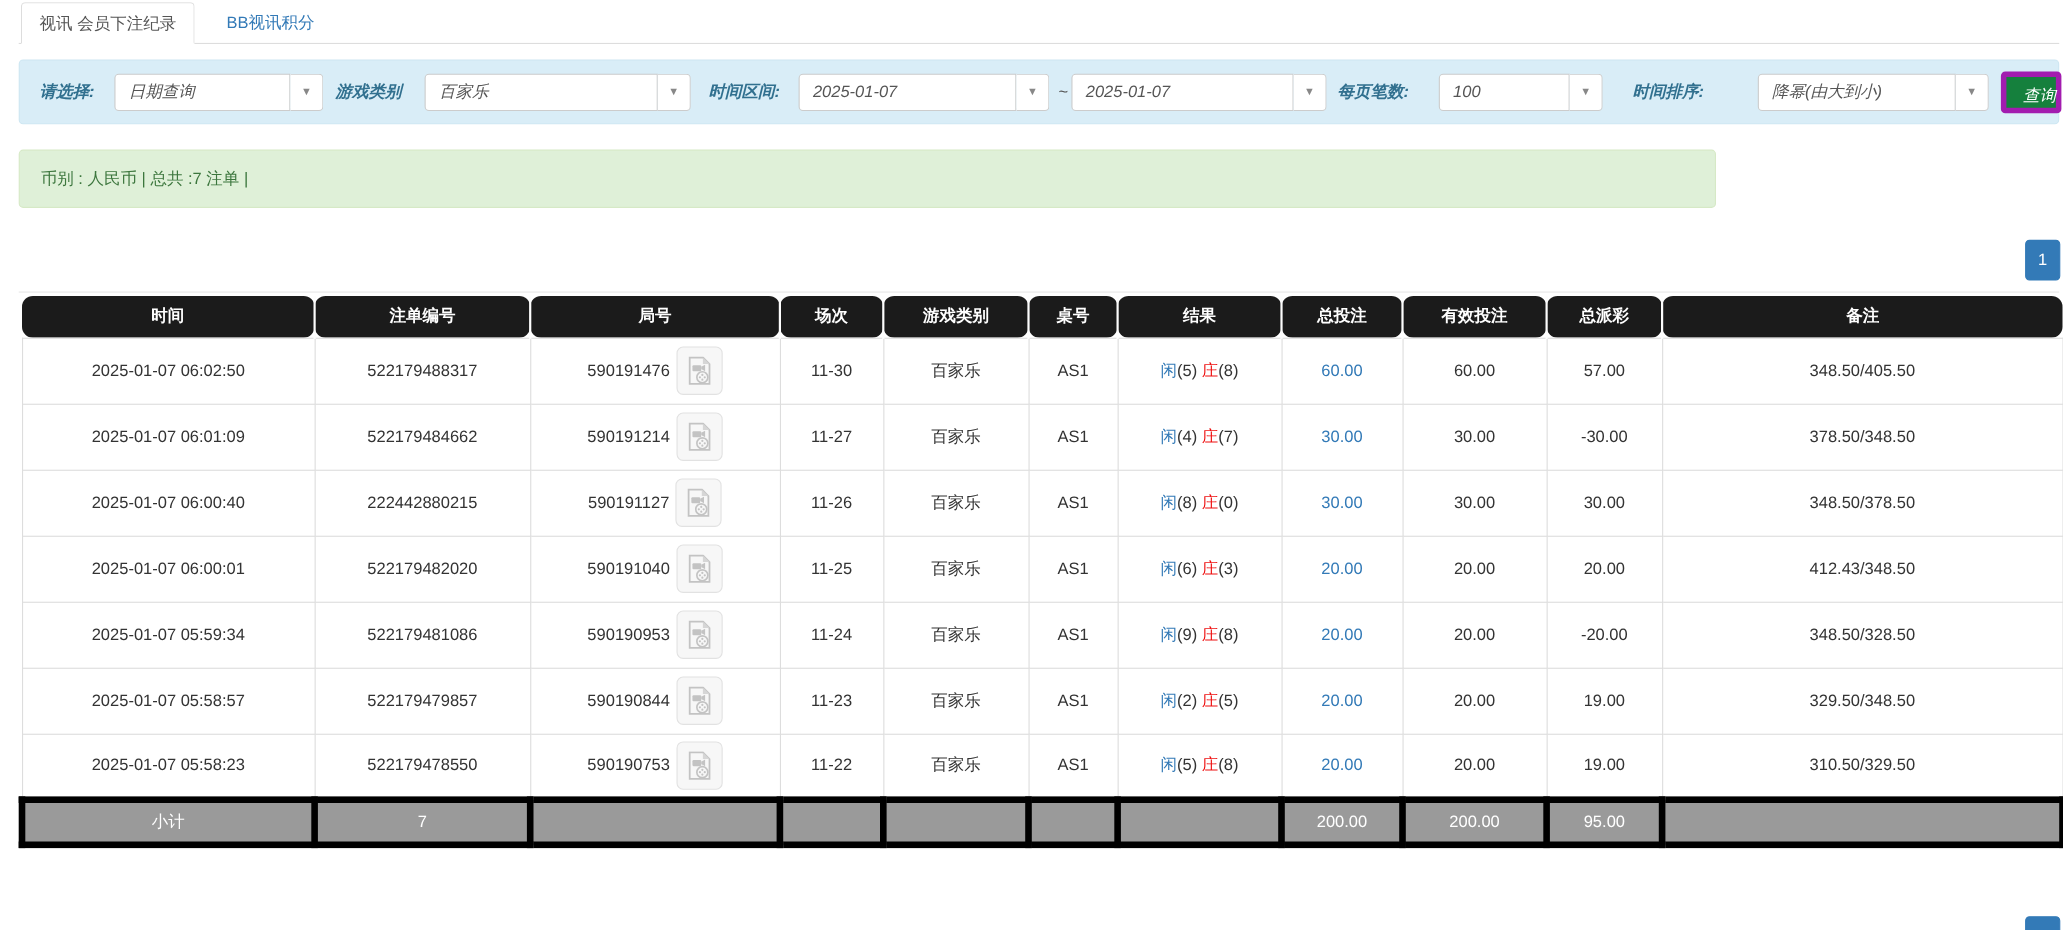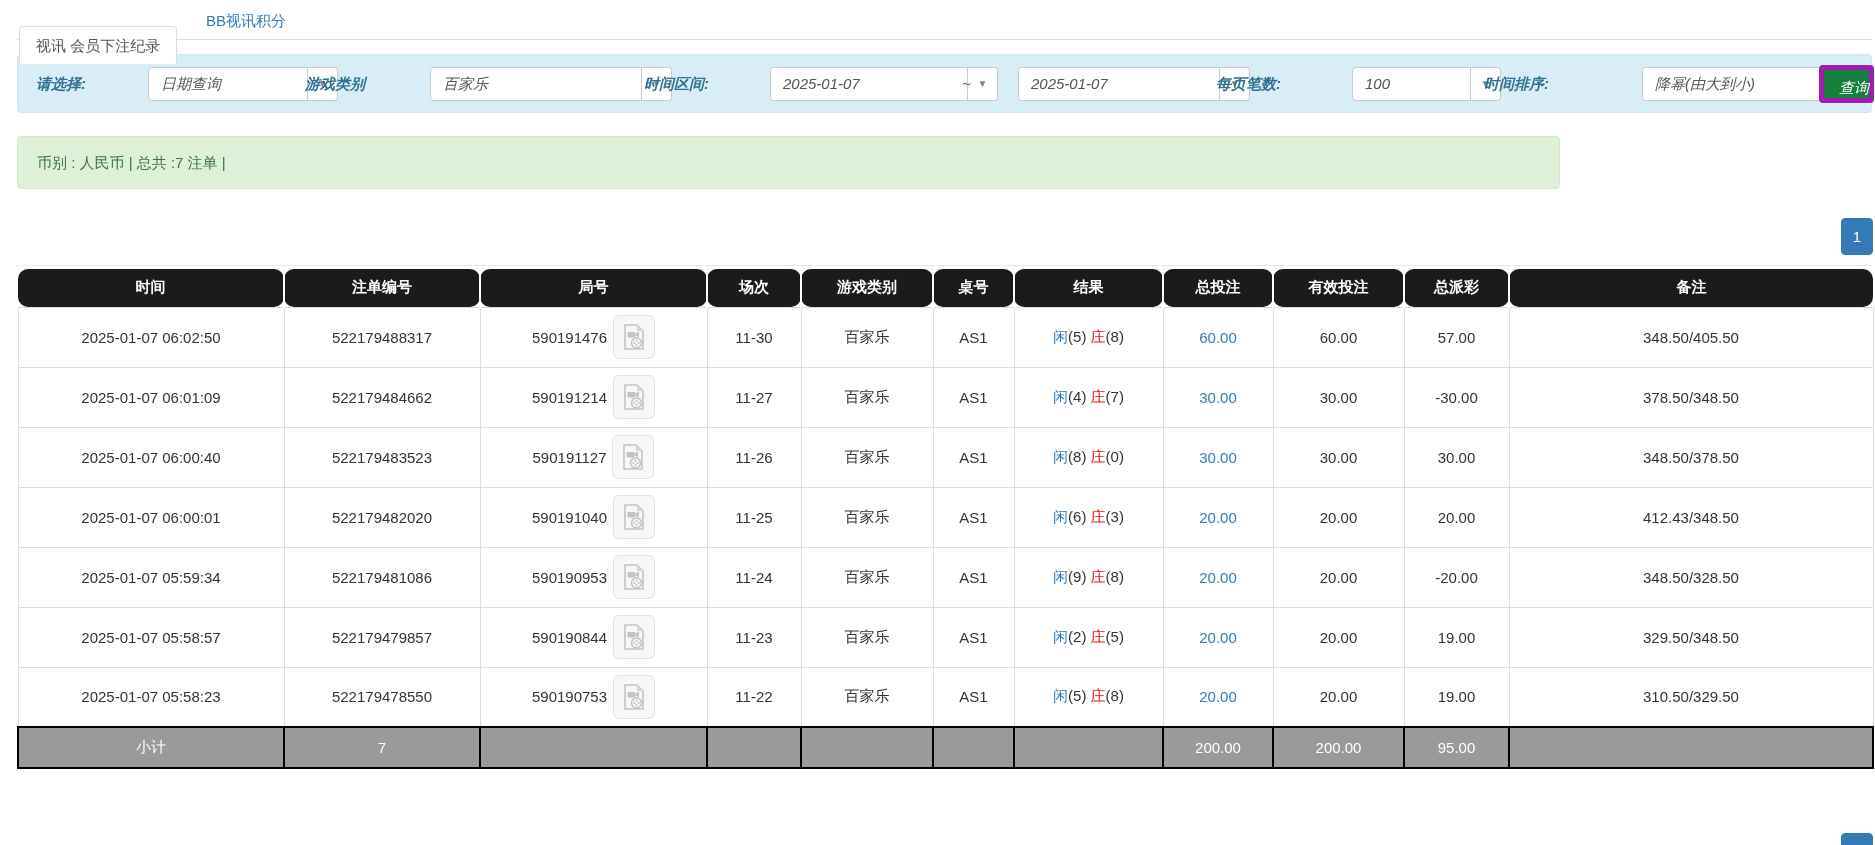--- a/index.html
+++ b/index.html
@@ -4,30 +4,30 @@
 <style>
   * { margin:0; padding:0; box-sizing:border-box; }
   html,body { width:1875px; height:845px; overflow:hidden; background:#fff;
     font-family:"Liberation Sans","DejaVu Sans",sans-serif; font-size:15px; color:#333; }
 
   
   .tabbar { position:absolute; left:0; top:0; width:1875px; height:41px; }
   .tabbar .underline { position:absolute; left:17px; right:3px; top:39px; height:1px; background:#ddd; }
   .tab { position:absolute; top:2px; height:38px; line-height:38px; padding:0 16px; cursor:pointer; }
   .tab.active { left:19px; background:#fff; border:1px solid #ddd; border-bottom:1px solid #fff;
-    border-radius:4px 4px 0 0; color:#555; z-index:2;margin-top:24px; }
+    border-radius:4px 4px 0 0; color:#555; z-index:2; }
   .tab.link { left:190px; color:#337ab7; }
 
   
   .filter { position:absolute; left:17px; top:54px; width:1855px; height:59px;
     background:#d9edf7; border:1px solid #cde6f2; border-radius:4px;font-style:italic; }
   .flabel { position:absolute; top:12px; height:34px; line-height:34px; font-weight:bold; color:#31708f; }
   .combo { position:absolute; top:12px; height:34px; display:flex; }
   .combo .cinput { height:34px; background:#fff; border:1px solid #ccc; border-radius:4px 0 0 4px;
-    line-height:32px; padding-left:12px; color:#555; overflow:hidden; white-space:nowrap;margin-left:44px; }
+    line-height:32px; padding-left:12px; color:#555; overflow:hidden; white-space:nowrap; }
   .combo .caret-btn { width:30px; height:34px; background:#fff; border:1px solid #ccc; border-left:none;
     border-radius:0 4px 4px 0; text-align:center; line-height:32px; color:#888; font-size:10px; cursor:pointer; }
   .tilde { position:absolute; top:12px; line-height:34px; color:#555; }
   .btn-search { position:absolute; top:10px; height:38px; background:#15803d; border:5px solid #a21caf;
     border-radius:4px; color:#fff; text-align:right; line-height:36px; cursor:pointer; }
 
   
   .summary { position:absolute; left:17px; top:136px; width:1543px; height:53px; background:#dff0d8;
     border:1px solid #d6e9c6; border-radius:4px; }
   .summary .left { position:absolute; left:19px; top:0; height:51px; line-height:51px; color:#3c763d; }
@@ -46,21 +46,21 @@
     border-right:2px solid #fdfdfd;border-radius:10px; }
   table.grid th:last-child { border-right:none; }
   table.grid td { border:1px solid #ddd; height:60px; text-align:center; color:#333; background:#fff; }
   td .blue-link { color:#337ab7; cursor:pointer; }
   .res-p { color:#337ab7; }
   .res-b { color:#ee1111; }
   .neg { color:#ee1111; }
   .round-cell { display:flex; align-items:center; justify-content:center; gap:6px; }
   .video-btn { display:inline-block; width:42px; height:44px; background:#f7f7f7; border:1px solid #e2e2e2;
     border-radius:6px; cursor:pointer; padding:8px 9px 0 9px; }
-  tr.total td { background:#9a9a9a; color:#fff; border:2px solid #000000; height:41px; }
+  tr.total td { background:#9a9a9a; color:#fff; border:6px solid #000000; height:41px; }
   tr.total.last td { border-top:none; }
 </style>
 </head>
 <body>
 
 <div class="tabbar">
   <div class="underline"></div>
   <div class="tab active">视讯 会员下注纪录</div>
   <div class="tab link">BB视讯积分</div>
 </div>
@@ -203,21 +203,21 @@
     <td>
       <span class="blue-link">30.00</span>
     </td>
     <td>30.00</td>
     <td class="neg">-30.00</td>
     <td>378.50/348.50</td>
   </tr>
 
   <tr>
     <td>2025-01-07 06:00:40</td>
-    <td>522179483523</td>
+    <td>222442880215</td>
     <td>
       <span class="round-cell">
         <span>590191127</span>
         <span class="video-btn">
           <svg width="22" height="26" viewBox="0 0 22 26">
             <path d="M2 1 h12 l6 6 v18 h-18 z" fill="none" stroke="#c3c3c3" stroke-width="1.6"></path>
             <path d="M14 1 v6 h6 z" fill="#d6d6d6"></path>
             <rect x="4.5" y="8" width="8" height="5.5" rx="1" fill="#c3c3c3"></rect>
             <path d="M12.5 9.5 l3.5 -2 v6 l-3.5 -2 z" fill="#c3c3c3"></path>
             <circle cx="13.5" cy="19" r="5" fill="none" stroke="#c3c3c3" stroke-width="1.5"></circle>

